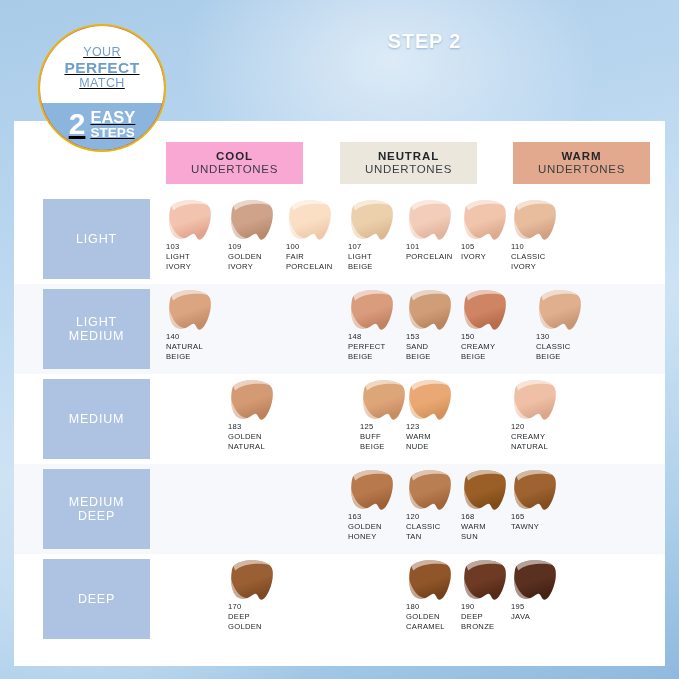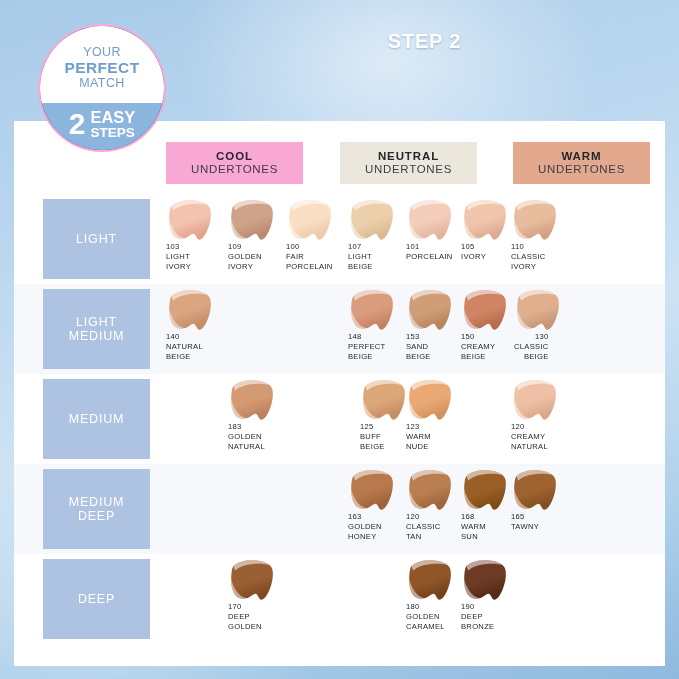--- a/index.html
+++ b/index.html
@@ -16,22 +16,22 @@
   }
   .sky-glow2{
     position:absolute; left:-80px; top:430px; width:420px; height:320px;
     background: radial-gradient(ellipse at center, rgba(255,255,255,0.30) 0%, rgba(255,255,255,0) 70%);
     pointer-events:none;
   }
 
   
   .badge{
     position:absolute; left:38px; top:24px; width:128px; height:128px;
-    border-radius:50%; overflow:hidden; background:#0369a1;
-    border:2px solid #f9a8d4; z-index:6;
+    border-radius:50%; overflow:hidden; background:#a21caf;
+    border:2px solid #eab308; z-index:6;text-decoration:underline;
   }
   .badge-top{
     height:62%; background:#ffffff; display:flex; flex-direction:column;
     align-items:center; justify-content:center; padding-top:6px;
   }
   .badge-top span{ color:#6e9ec9; letter-spacing:.4px; line-height:1.12; }
   .b-your{ font-size:12.5px; }
   .b-perfect{ font-size:15.5px; font-weight:bold; }
   .b-match{ font-size:12.5px; }
   .badge-bot{
@@ -340,21 +340,21 @@
               </defs>
               <path d="M7.5 8 C12 3.5 22 1.5 31 2.6 C40 3.7 45.5 7 46.5 12 C47.6 18 46.2 26 43 33 C41 37.4 38.6 40.8 36.4 41.6 C34.6 42.3 33.4 40.9 32.3 38.7 C31.3 36.6 30.2 35.4 28.6 35.9 C26.4 36.6 24 39 21 40.3 C17 42 12.5 41 9.6 37.6 C6.3 33.7 5 27.5 5.2 21 C5.35 15.4 5.9 9.6 7.5 8 Z" fill="url(#g10)"></path>
               <path d="M7.5 8 C12 3.5 22 1.5 31 2.6 C36.5 3.3 40.8 4.8 43.4 7 C40 6.2 35.4 5.6 30.4 5.8 C21 6.2 13.6 8.6 9.2 12.6 C8.6 10.6 7.6 9 7.5 8 Z" fill="#ffffff" opacity="0.55"></path>
               <path d="M9.6 37.6 C6.3 33.7 5 27.5 5.2 21 C6.6 26.6 9 32 12.4 35.6 C16.4 39.9 22.4 41.6 28.2 40 C25.6 41.2 23 42.2 20.4 42.3 C15.8 42.5 12 40.4 9.6 37.6 Z" fill="#ffffff" opacity="0.5"></path>
             </svg>
           </div>
           <div class="cap">150
 CREAMY
 BEIGE</div>
         </div>
-        <div class="cell" style="left: 498px; text-align: right;">
+        <div class="cell" style="left: 520px;">
           <div class="swatch">
             <svg viewBox="0 0 60 44" xmlns="http://www.w3.org/2000/svg">
               <defs>
                 <linearGradient id="g11" x1="0" y1="0" x2="0.35" y2="1">
                   <stop offset="0%" stop-color="#dfaf8e"></stop>
                   <stop offset="62%" stop-color="#dfaf8e"></stop>
                   <stop offset="100%" stop-color="#c89674"></stop>
                 </linearGradient>
               </defs>
               <path d="M7.5 8 C12 3.5 22 1.5 31 2.6 C40 3.7 45.5 7 46.5 12 C47.6 18 46.2 26 43 33 C41 37.4 38.6 40.8 36.4 41.6 C34.6 42.3 33.4 40.9 32.3 38.7 C31.3 36.6 30.2 35.4 28.6 35.9 C26.4 36.6 24 39 21 40.3 C17 42 12.5 41 9.6 37.6 C6.3 33.7 5 27.5 5.2 21 C5.35 15.4 5.9 9.6 7.5 8 Z" fill="url(#g11)"></path>
@@ -583,15 +583,33 @@
               </defs>
               <path d="M7.5 8 C12 3.5 22 1.5 31 2.6 C40 3.7 45.5 7 46.5 12 C47.6 18 46.2 26 43 33 C41 37.4 38.6 40.8 36.4 41.6 C34.6 42.3 33.4 40.9 32.3 38.7 C31.3 36.6 30.2 35.4 28.6 35.9 C26.4 36.6 24 39 21 40.3 C17 42 12.5 41 9.6 37.6 C6.3 33.7 5 27.5 5.2 21 C5.35 15.4 5.9 9.6 7.5 8 Z" fill="url(#g22)"></path>
               <path d="M7.5 8 C12 3.5 22 1.5 31 2.6 C36.5 3.3 40.8 4.8 43.4 7 C40 6.2 35.4 5.6 30.4 5.8 C21 6.2 13.6 8.6 9.2 12.6 C8.6 10.6 7.6 9 7.5 8 Z" fill="#ffffff" opacity="0.55"></path>
               <path d="M9.6 37.6 C6.3 33.7 5 27.5 5.2 21 C6.6 26.6 9 32 12.4 35.6 C16.4 39.9 22.4 41.6 28.2 40 C25.6 41.2 23 42.2 20.4 42.3 C15.8 42.5 12 40.4 9.6 37.6 Z" fill="#ffffff" opacity="0.5"></path>
             </svg>
           </div>
           <div class="cap">190
 DEEP
 BRONZE</div>
         </div>
+        <div class="cell" style="left: 495px;">
+          <div class="swatch">
+            <svg viewBox="0 0 60 44" xmlns="http://www.w3.org/2000/svg">
+              <defs>
+                <linearGradient id="g23" x1="0" y1="0" x2="0.35" y2="1">
+                  <stop offset="0%" stop-color="#5a3020"></stop>
+                  <stop offset="62%" stop-color="#5a3020"></stop>
+                  <stop offset="100%" stop-color="#452214"></stop>
+                </linearGradient>
+              </defs>
+              <path d="M7.5 8 C12 3.5 22 1.5 31 2.6 C40 3.7 45.5 7 46.5 12 C47.6 18 46.2 26 43 33 C41 37.4 38.6 40.8 36.4 41.6 C34.6 42.3 33.4 40.9 32.3 38.7 C31.3 36.6 30.2 35.4 28.6 35.9 C26.4 36.6 24 39 21 40.3 C17 42 12.5 41 9.6 37.6 C6.3 33.7 5 27.5 5.2 21 C5.35 15.4 5.9 9.6 7.5 8 Z" fill="url(#g23)"></path>
+              <path d="M7.5 8 C12 3.5 22 1.5 31 2.6 C36.5 3.3 40.8 4.8 43.4 7 C40 6.2 35.4 5.6 30.4 5.8 C21 6.2 13.6 8.6 9.2 12.6 C8.6 10.6 7.6 9 7.5 8 Z" fill="#ffffff" opacity="0.55"></path>
+              <path d="M9.6 37.6 C6.3 33.7 5 27.5 5.2 21 C6.6 26.6 9 32 12.4 35.6 C16.4 39.9 22.4 41.6 28.2 40 C25.6 41.2 23 42.2 20.4 42.3 C15.8 42.5 12 40.4 9.6 37.6 Z" fill="#ffffff" opacity="0.5"></path>
+            </svg>
+          </div>
+          <div class="cap">195
+JAVA</div>
+        </div>
       </div>
     </div>
 </div>
 
 </body></html>

